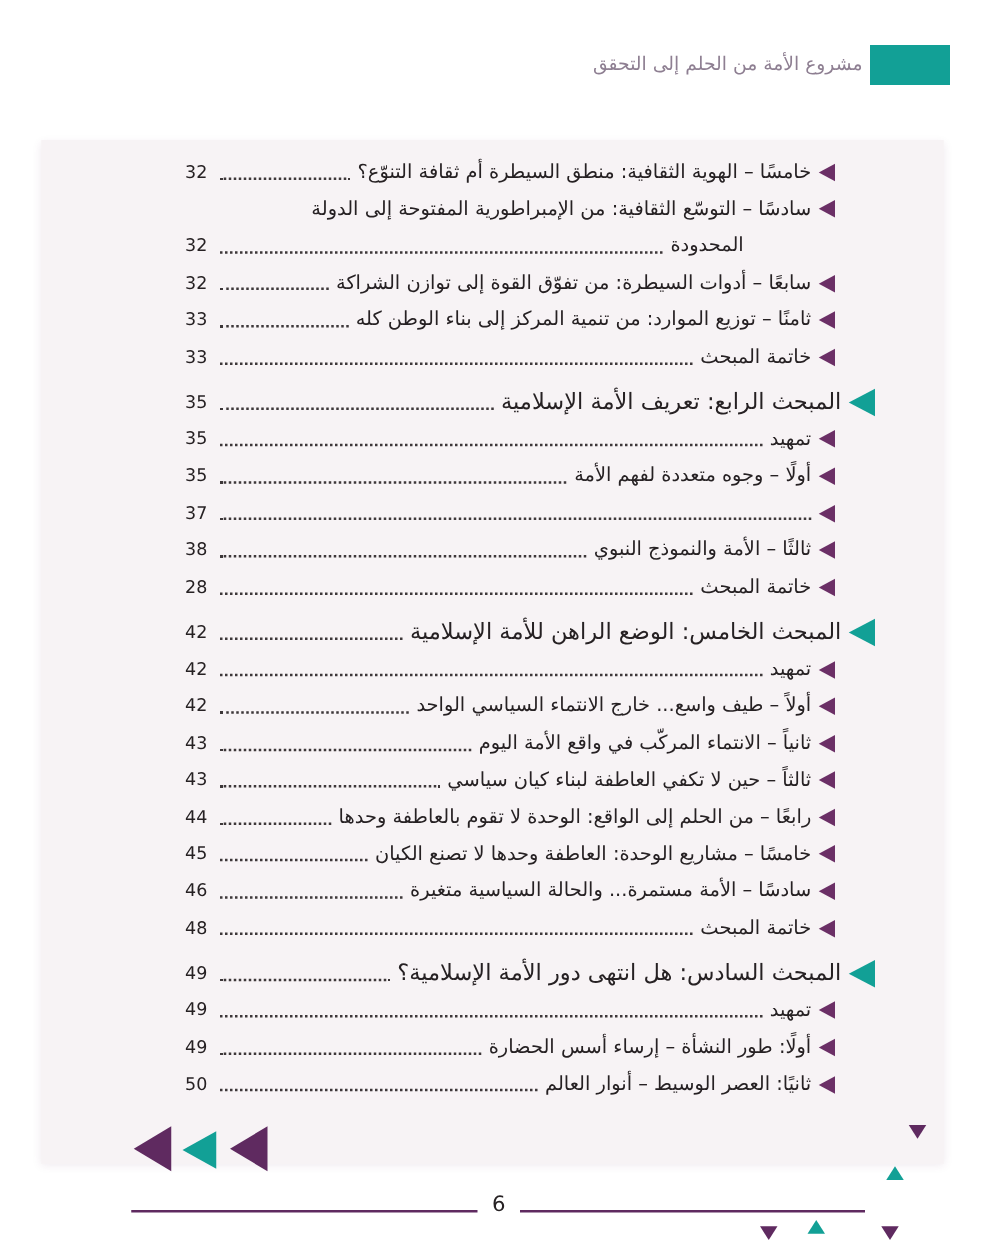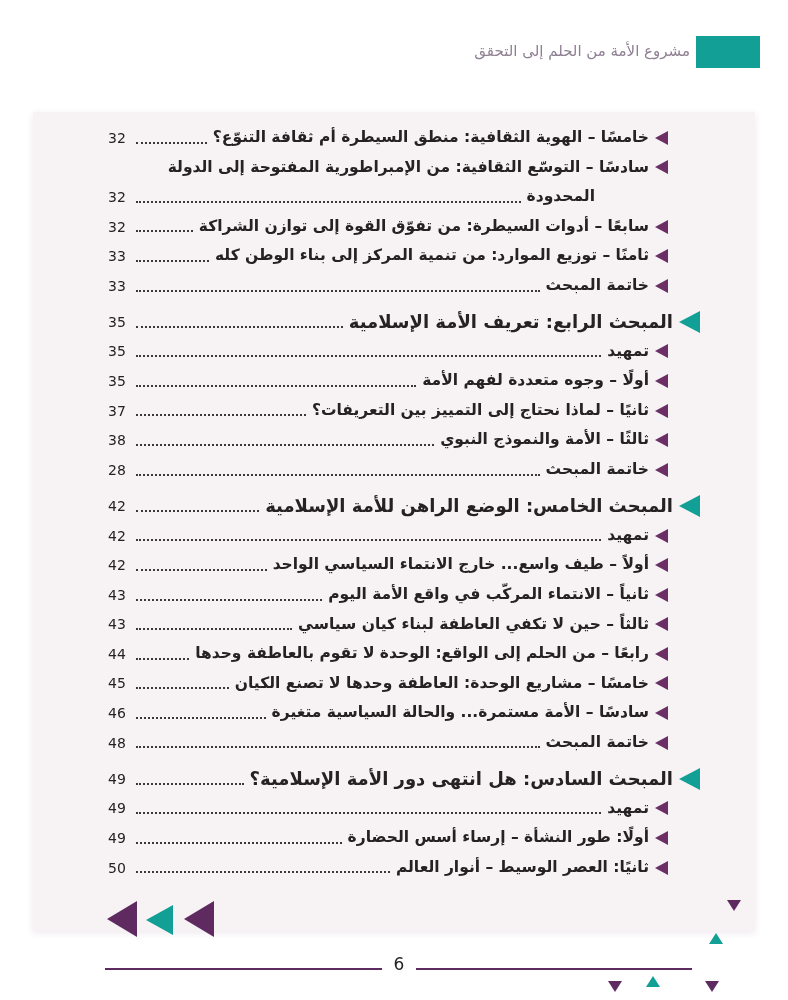--- a/index.html
+++ b/index.html
@@ -22,27 +22,27 @@
          padding-right:87px; padding-left:75px; column-gap:6px; }
   .row.section { padding-right:55px; margin-top:6.5px; }
   .row.wrap { padding-right:160px; }
 
   .bullet { width:0; height:0; flex:0 0 auto;
             border-top:7px solid transparent; border-bottom:7px solid transparent;
             border-right:13px solid var(--bullet); }
   .section .bullet { border-top:11px solid transparent; border-bottom:11px solid transparent;
                      border-right:21px solid var(--teal); }
 
-  .entry-text { font-weight:bold; font-size:15.5px; color:var(--text);
+  .entry-text { font-weight:normal; font-size:15.5px; color:var(--text);
                 white-space:nowrap; line-height:1; }
   .section .entry-text { font-size:18px; }
 
   .leader { flex:1 1 auto; min-width:14px; border-bottom:2px dotted var(--dots);
             align-self:flex-end; margin-bottom:9px; margin-left:4px; }
-  .page-num { font-size:14px; color:var(--text); direction:ltr; line-height:1; }
+  .page-num { font-size:14px; color:var(--text); direction:ltr; line-height:1;margin-left:40px; }
 
   
   .footer-rule { position:absolute; top:968px; height:2px; background:var(--purple); }
   .rule-left  { left:105px; width:277px; }
   .rule-right { left:416px; width:276px; }
   .folio { position:absolute; left:370px; top:954px; width:58px; text-align:center;
            font-size:17px; color:var(--text); }
 
   
   .tri { position:absolute; width:0; height:0; }
@@ -111,21 +111,20 @@
           <span class="page-num">35</span>
         </div>
         <div class="row">
           <span class="bullet"></span>
           <span class="entry-text">أولًا – وجوه متعددة لفهم الأمة</span>
           <span class="leader"></span>
           <span class="page-num">35</span>
         </div>
         <div class="row">
           <span class="bullet"></span>
-          <span class="entry-text">ثانيًا – لماذا نحتاج إلى التمييز بين التعريفات؟</span>
           <span class="leader"></span>
           <span class="page-num">37</span>
         </div>
         <div class="row">
           <span class="bullet"></span>
           <span class="entry-text">ثالثًا – الأمة والنموذج النبوي</span>
           <span class="leader"></span>
           <span class="page-num">38</span>
         </div>
         <div class="row">

